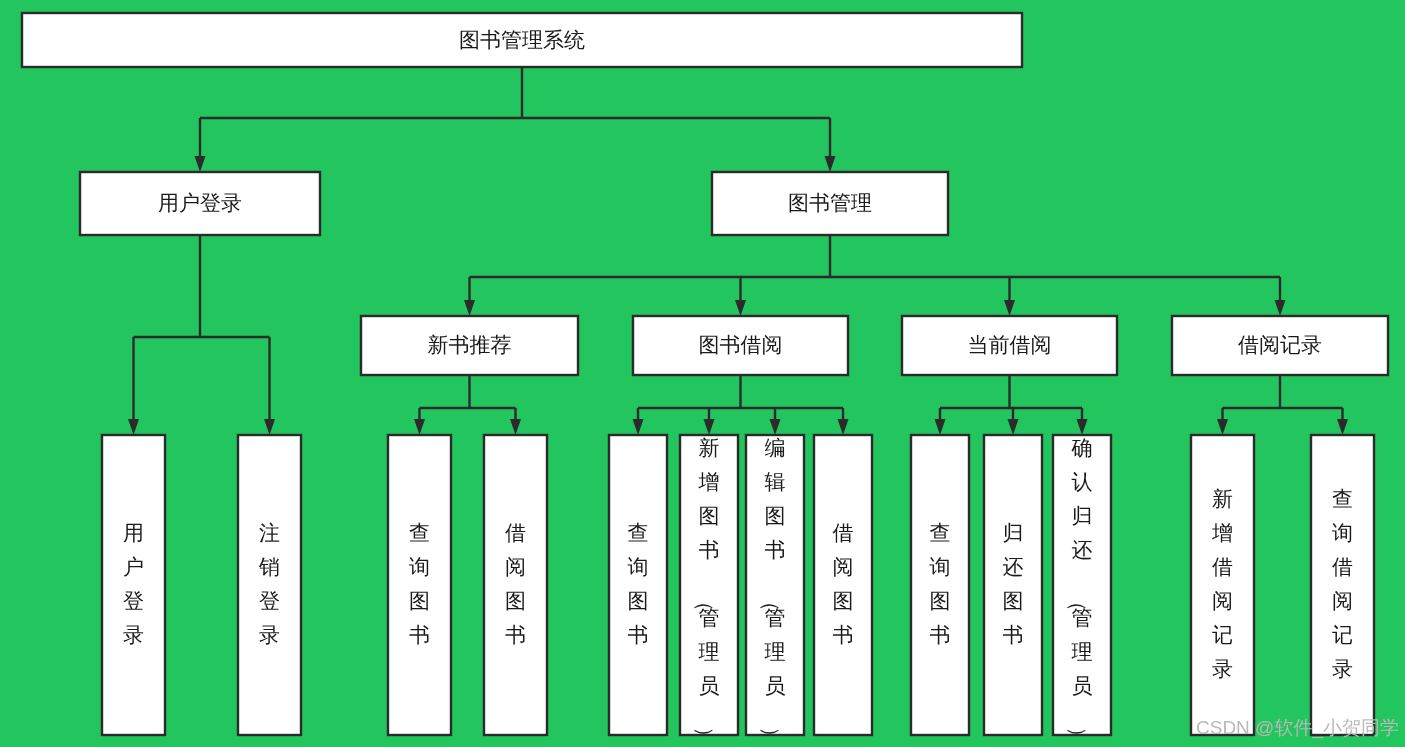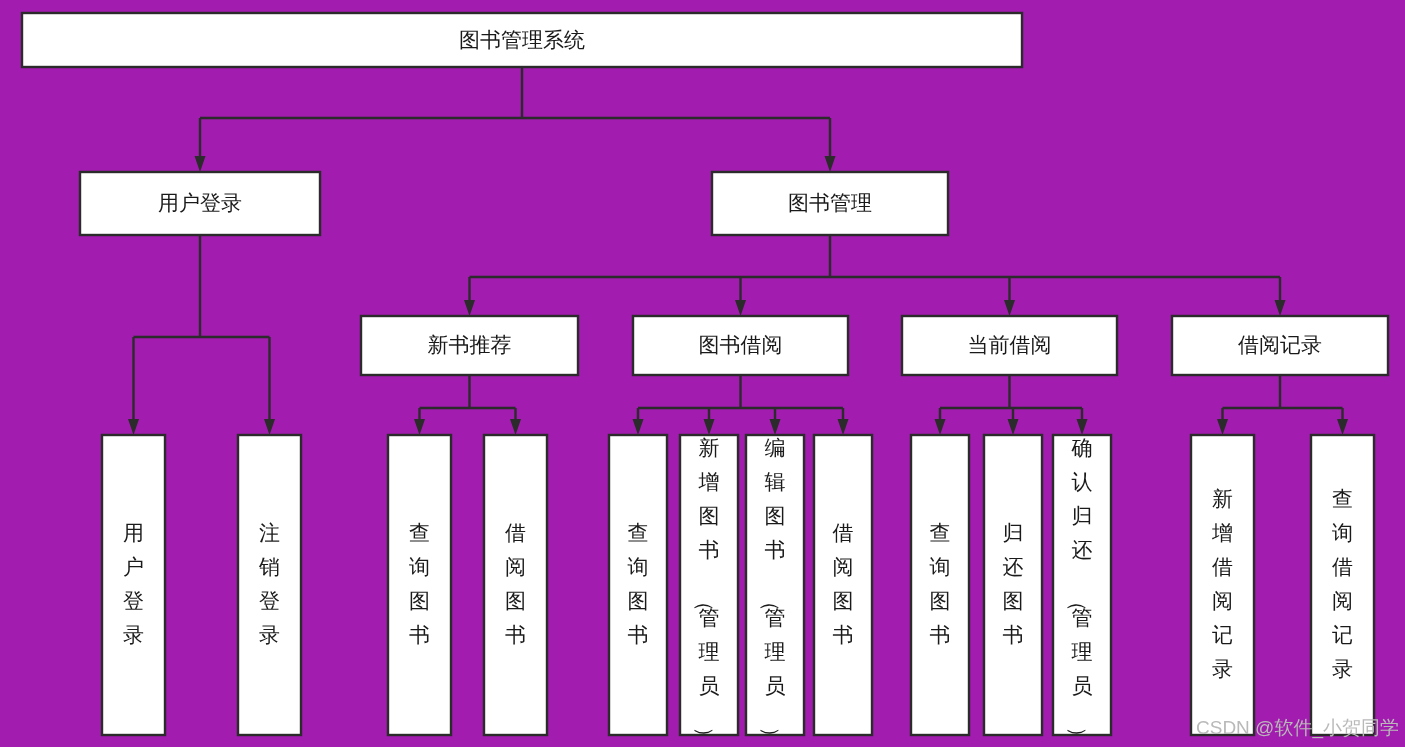--- a/index.html
+++ b/index.html
@@ -8,21 +8,21 @@
     padding: 0;
     background: #ffffff;
   }
   body {
     font-family: "Liberation Sans", "DejaVu Sans", sans-serif;
   }
   #diagram-root {
     position: relative;
     width: 1405px;
     height: 747px;
-    background: #a21caf;
+    background: #22c55e;
     overflow: hidden;
   }
   svg#flowchart {
     position: absolute;
     left: 0;
     top: 0;
     width: 1405px;
     height: 747px;
     display: block;
   }

